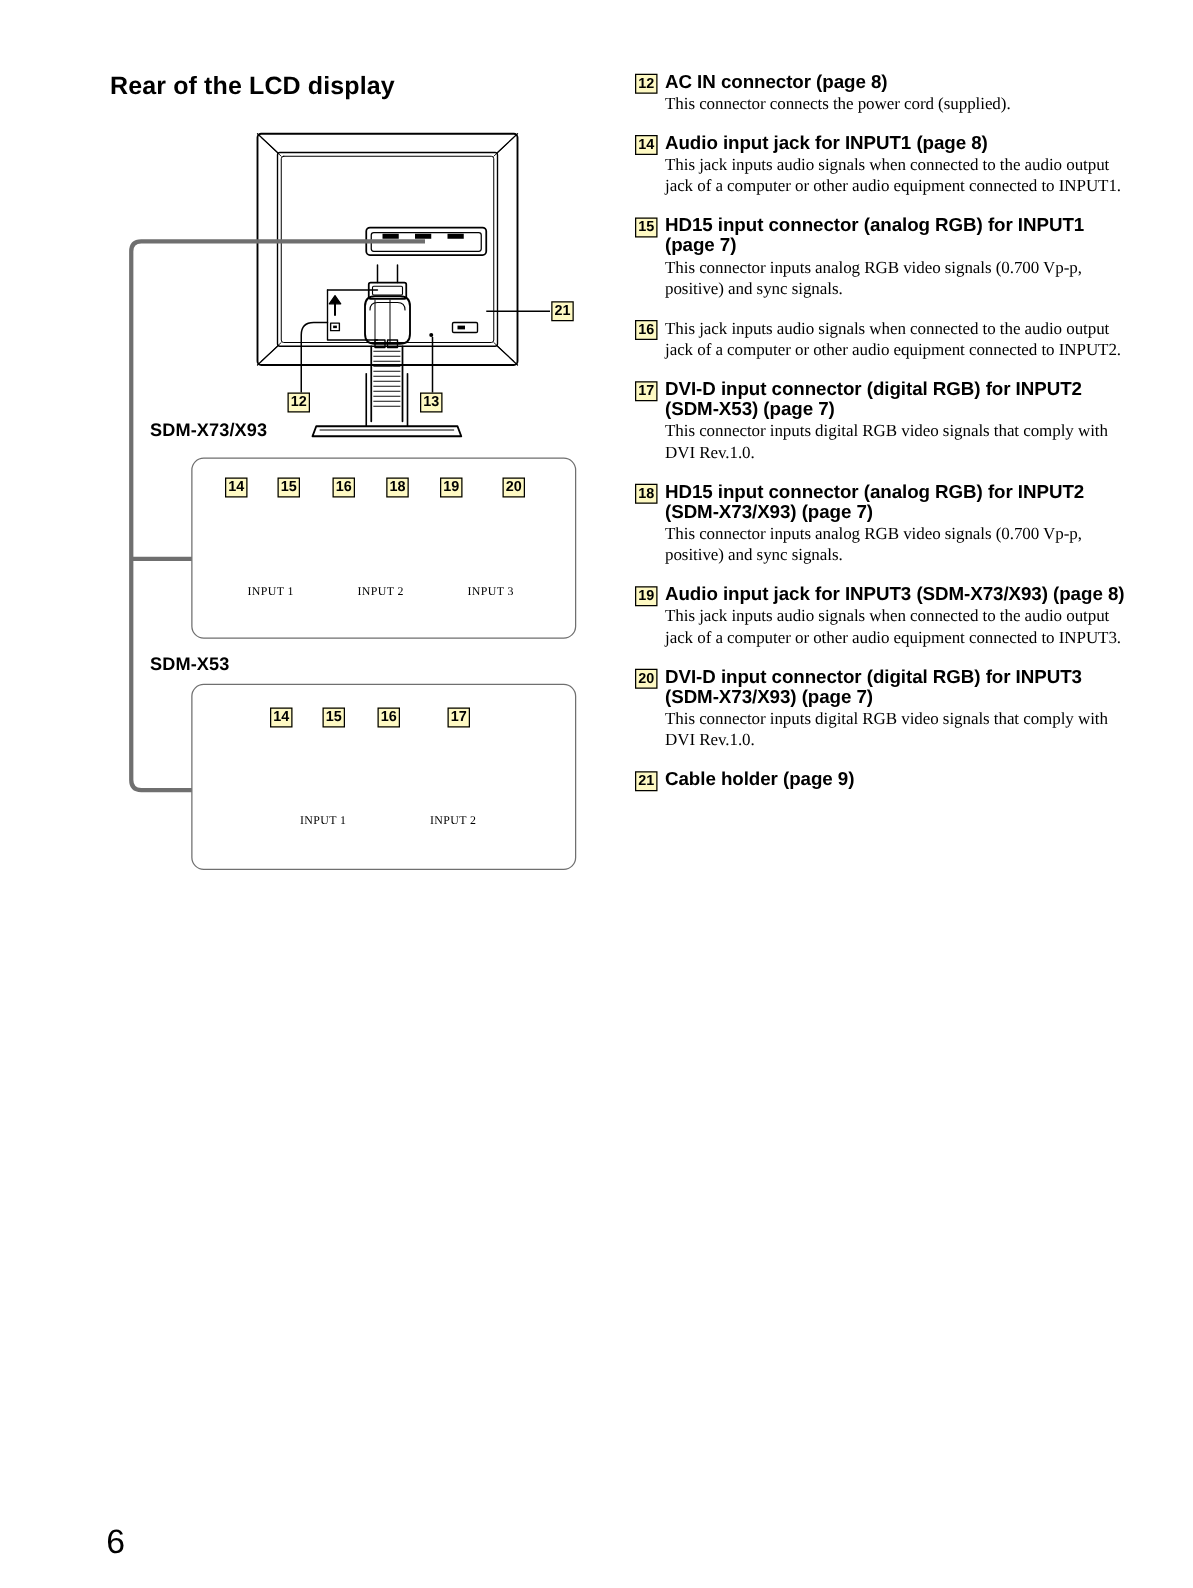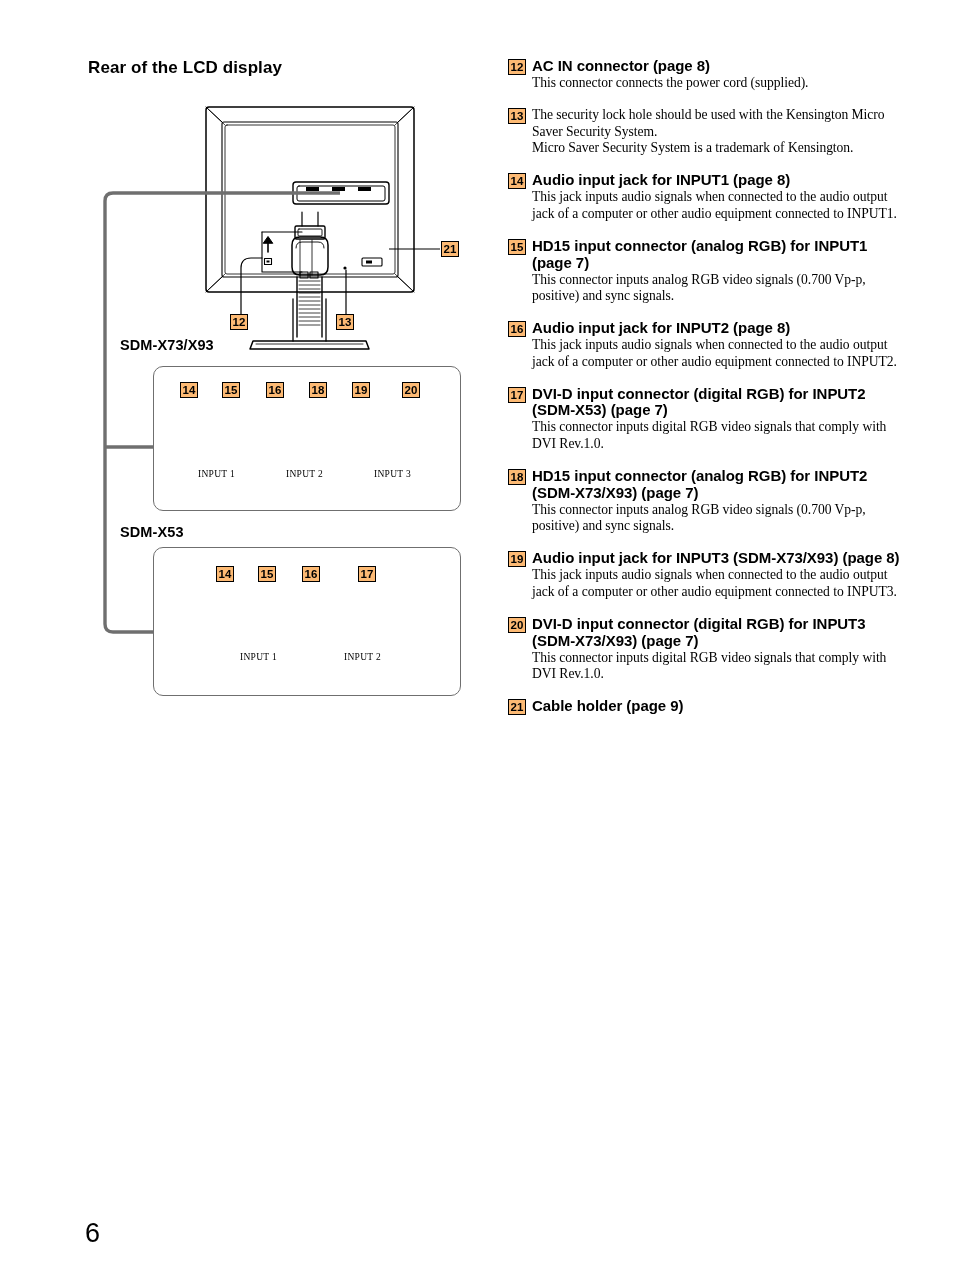--- a/index.html
+++ b/index.html
@@ -23,21 +23,21 @@
   
   #left-col {
     position: absolute;
     left: 88px;
     top: 58px;
     width: 400px;
   }
   #section-title {
     font-family: "Liberation Sans", sans-serif;
     font-weight: bold;
-    font-size: 17px;
+    font-size: 20px;
     letter-spacing: 0.1px;
     margin: 0;
   }
 
   
   .model-label {
     position: absolute;
     font-family: "Liberation Sans", sans-serif;
     font-weight: bold;
     font-size: 14.5px;
@@ -45,21 +45,21 @@
     white-space: nowrap;
   }
   #model-label-1 { left: 120px; top: 337px; }
   #model-label-2 { left: 120px; top: 524px; }
 
   
   .numbox {
     display: inline-block;
     box-sizing: border-box;
     border: 1.1px solid #000;
-    background: #fdba74;
+    background: #fef9c3;
     font-family: "Liberation Sans", sans-serif;
     font-weight: bold;
     font-size: 11.5px;
     line-height: 13px;
     height: 16px;
     min-width: 18px;
     text-align: center;
     padding: 1px 1.5px 0 1.5px;
     color: #000;
     vertical-align: top;
@@ -451,35 +451,33 @@
   <span class="input-caption" style="left:344px; top:652px;">INPUT 2</span>
 
   <div id="right-col">
       <div class="entry">
         <span class="numbox">12</span>
         <div class="entry-head">AC IN connector (page 8)</div>
         <div class="entry-body">This connector connects the power cord (supplied).</div>
       </div>
       <div class="entry">
         <span class="numbox">13</span>
-        <div class="entry-body">The security lock hole should be used with the Kensington Micro Saver Security System.<br>Micro Saver Security System is a trademark of Kensington.</div>
       </div>
       <div class="entry">
         <span class="numbox">14</span>
         <div class="entry-head">Audio input jack for INPUT1 (page 8)</div>
         <div class="entry-body">This jack inputs audio signals when connected to the audio output jack of a computer or other audio equipment connected to INPUT1.</div>
       </div>
       <div class="entry">
         <span class="numbox">15</span>
         <div class="entry-head">HD15 input connector (analog RGB) for INPUT1 (page 7)</div>
         <div class="entry-body">This connector inputs analog RGB video signals (0.700 Vp-p, positive) and sync signals.</div>
       </div>
       <div class="entry">
         <span class="numbox">16</span>
-        <div class="entry-head">Audio input jack for INPUT2 (page 8)</div>
         <div class="entry-body">This jack inputs audio signals when connected to the audio output jack of a computer or other audio equipment connected to INPUT2.</div>
       </div>
       <div class="entry">
         <span class="numbox">17</span>
         <div class="entry-head">DVI-D input connector (digital RGB) for INPUT2 (SDM-X53) (page 7)</div>
         <div class="entry-body">This connector inputs digital RGB video signals that comply with DVI Rev.1.0.</div>
       </div>
       <div class="entry">
         <span class="numbox">18</span>
         <div class="entry-head">HD15 input connector (analog RGB) for INPUT2 (SDM-X73/X93) (page 7)</div>

